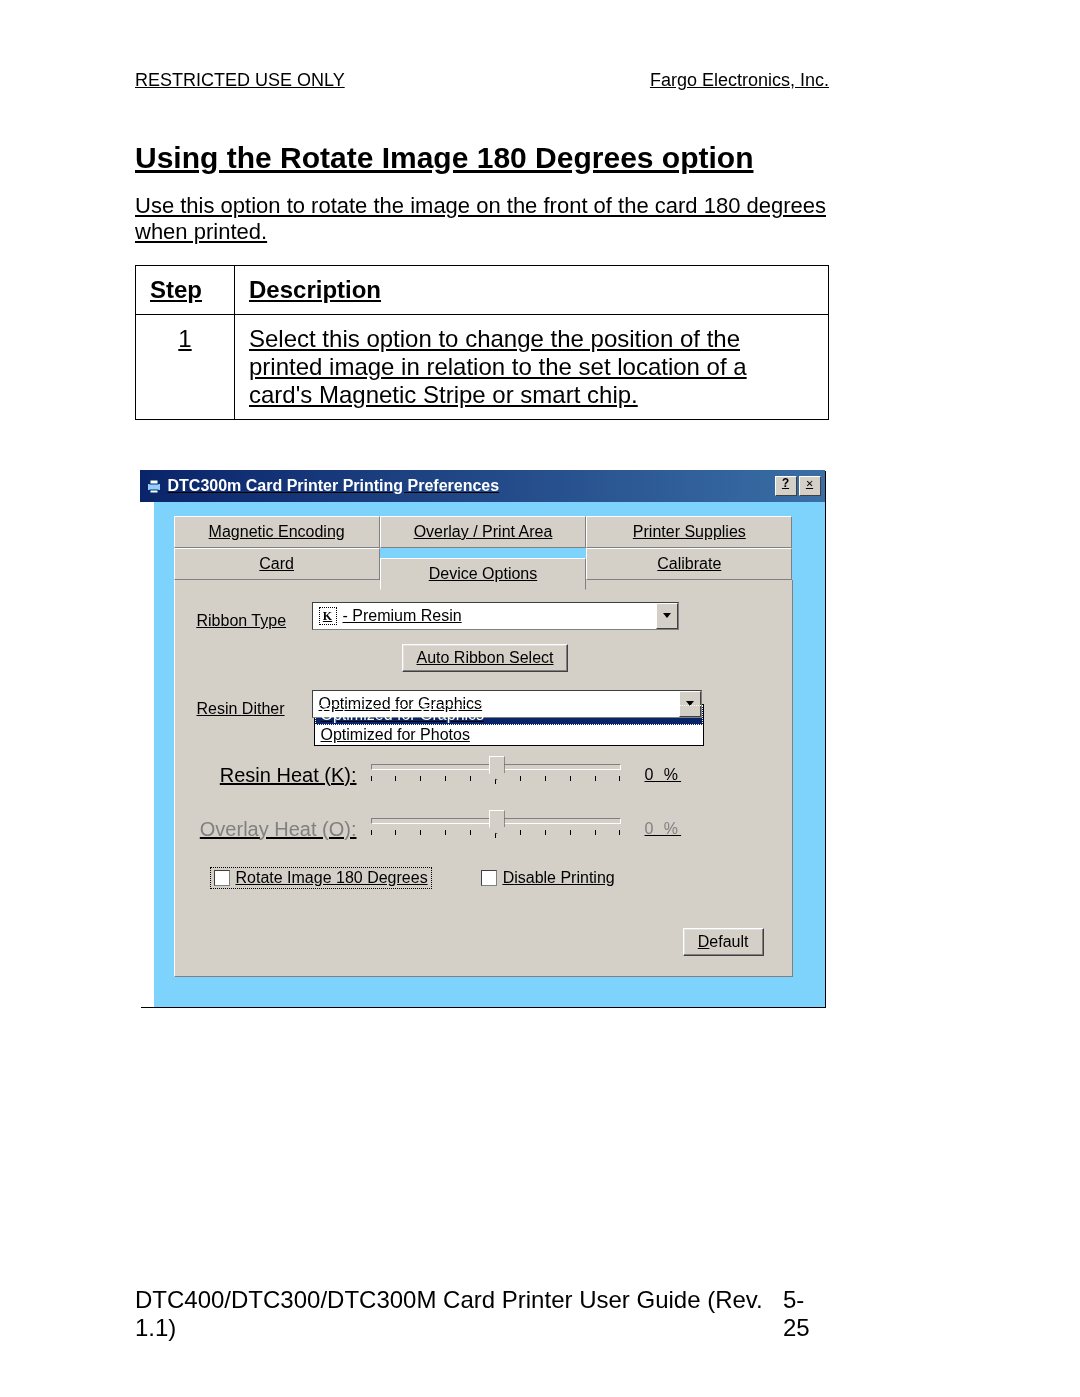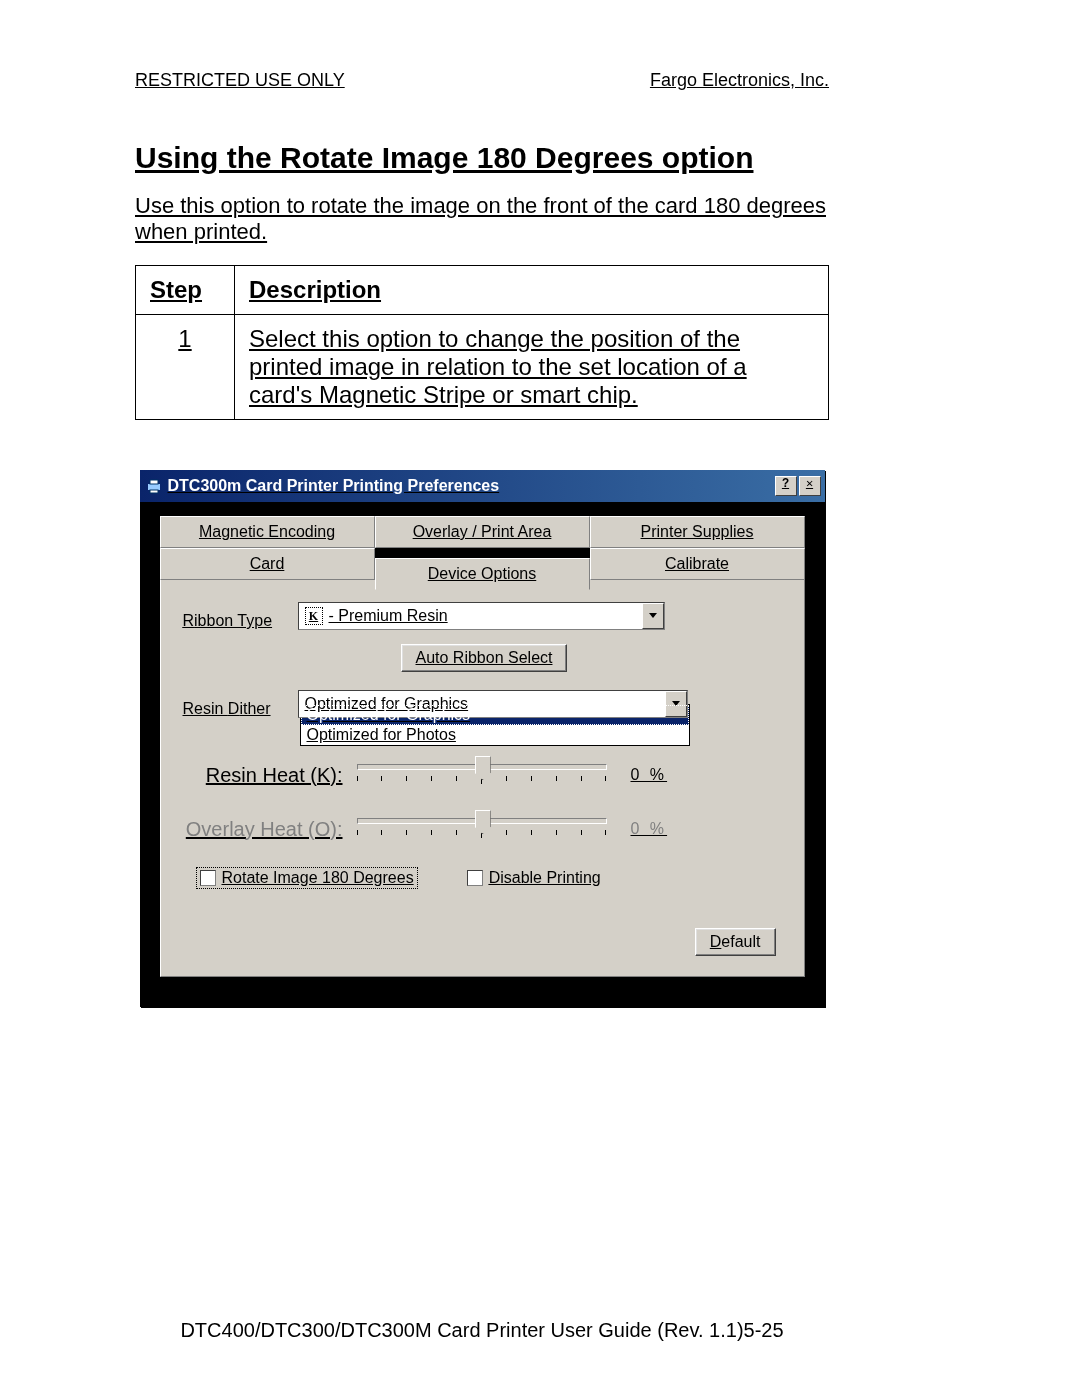--- a/index.html
+++ b/index.html
@@ -94,22 +94,23 @@
     border-right-color: #404040;
     border-bottom-color: #404040;
     color: #000;
     font-weight: bold;
     font-size: 12px;
     line-height: 14px;
     text-align: center;
     font-family: "Courier New", monospace;
   }
   .dlg-body {
-    background: #000000;
-    padding: 14px 20px 30px 20px;
+    background: #7dd3fc;
+    padding: 14px 32px 30px 20px;
+    margin-left: 14px;
   }
 
   .tabstrip {
     display: flex;
     flex-wrap: wrap;
   }
   .tabstrip .tabrow {
     display: flex;
     width: 100%;
   }
@@ -295,22 +296,22 @@
     text-align: right;
     margin-top: 40px;
     padding-right: 10px;
   }
 
   .ftr {
     position: absolute;
     bottom: 55px;
     left: 135px; right: 135px;
     display: flex;
-    justify-content: center;
-    font-size: 20px;
+    justify-content: space-between;
+    font-size: 24px;
   }
 </style>
 </head>
 <body>
 
 <div class="page">
 
   <div class="hdr">
     <span class="hdr-left">RESTRICTED USE ONLY</span>
     <span class="hdr-right">Fargo Electronics, Inc.</span>

